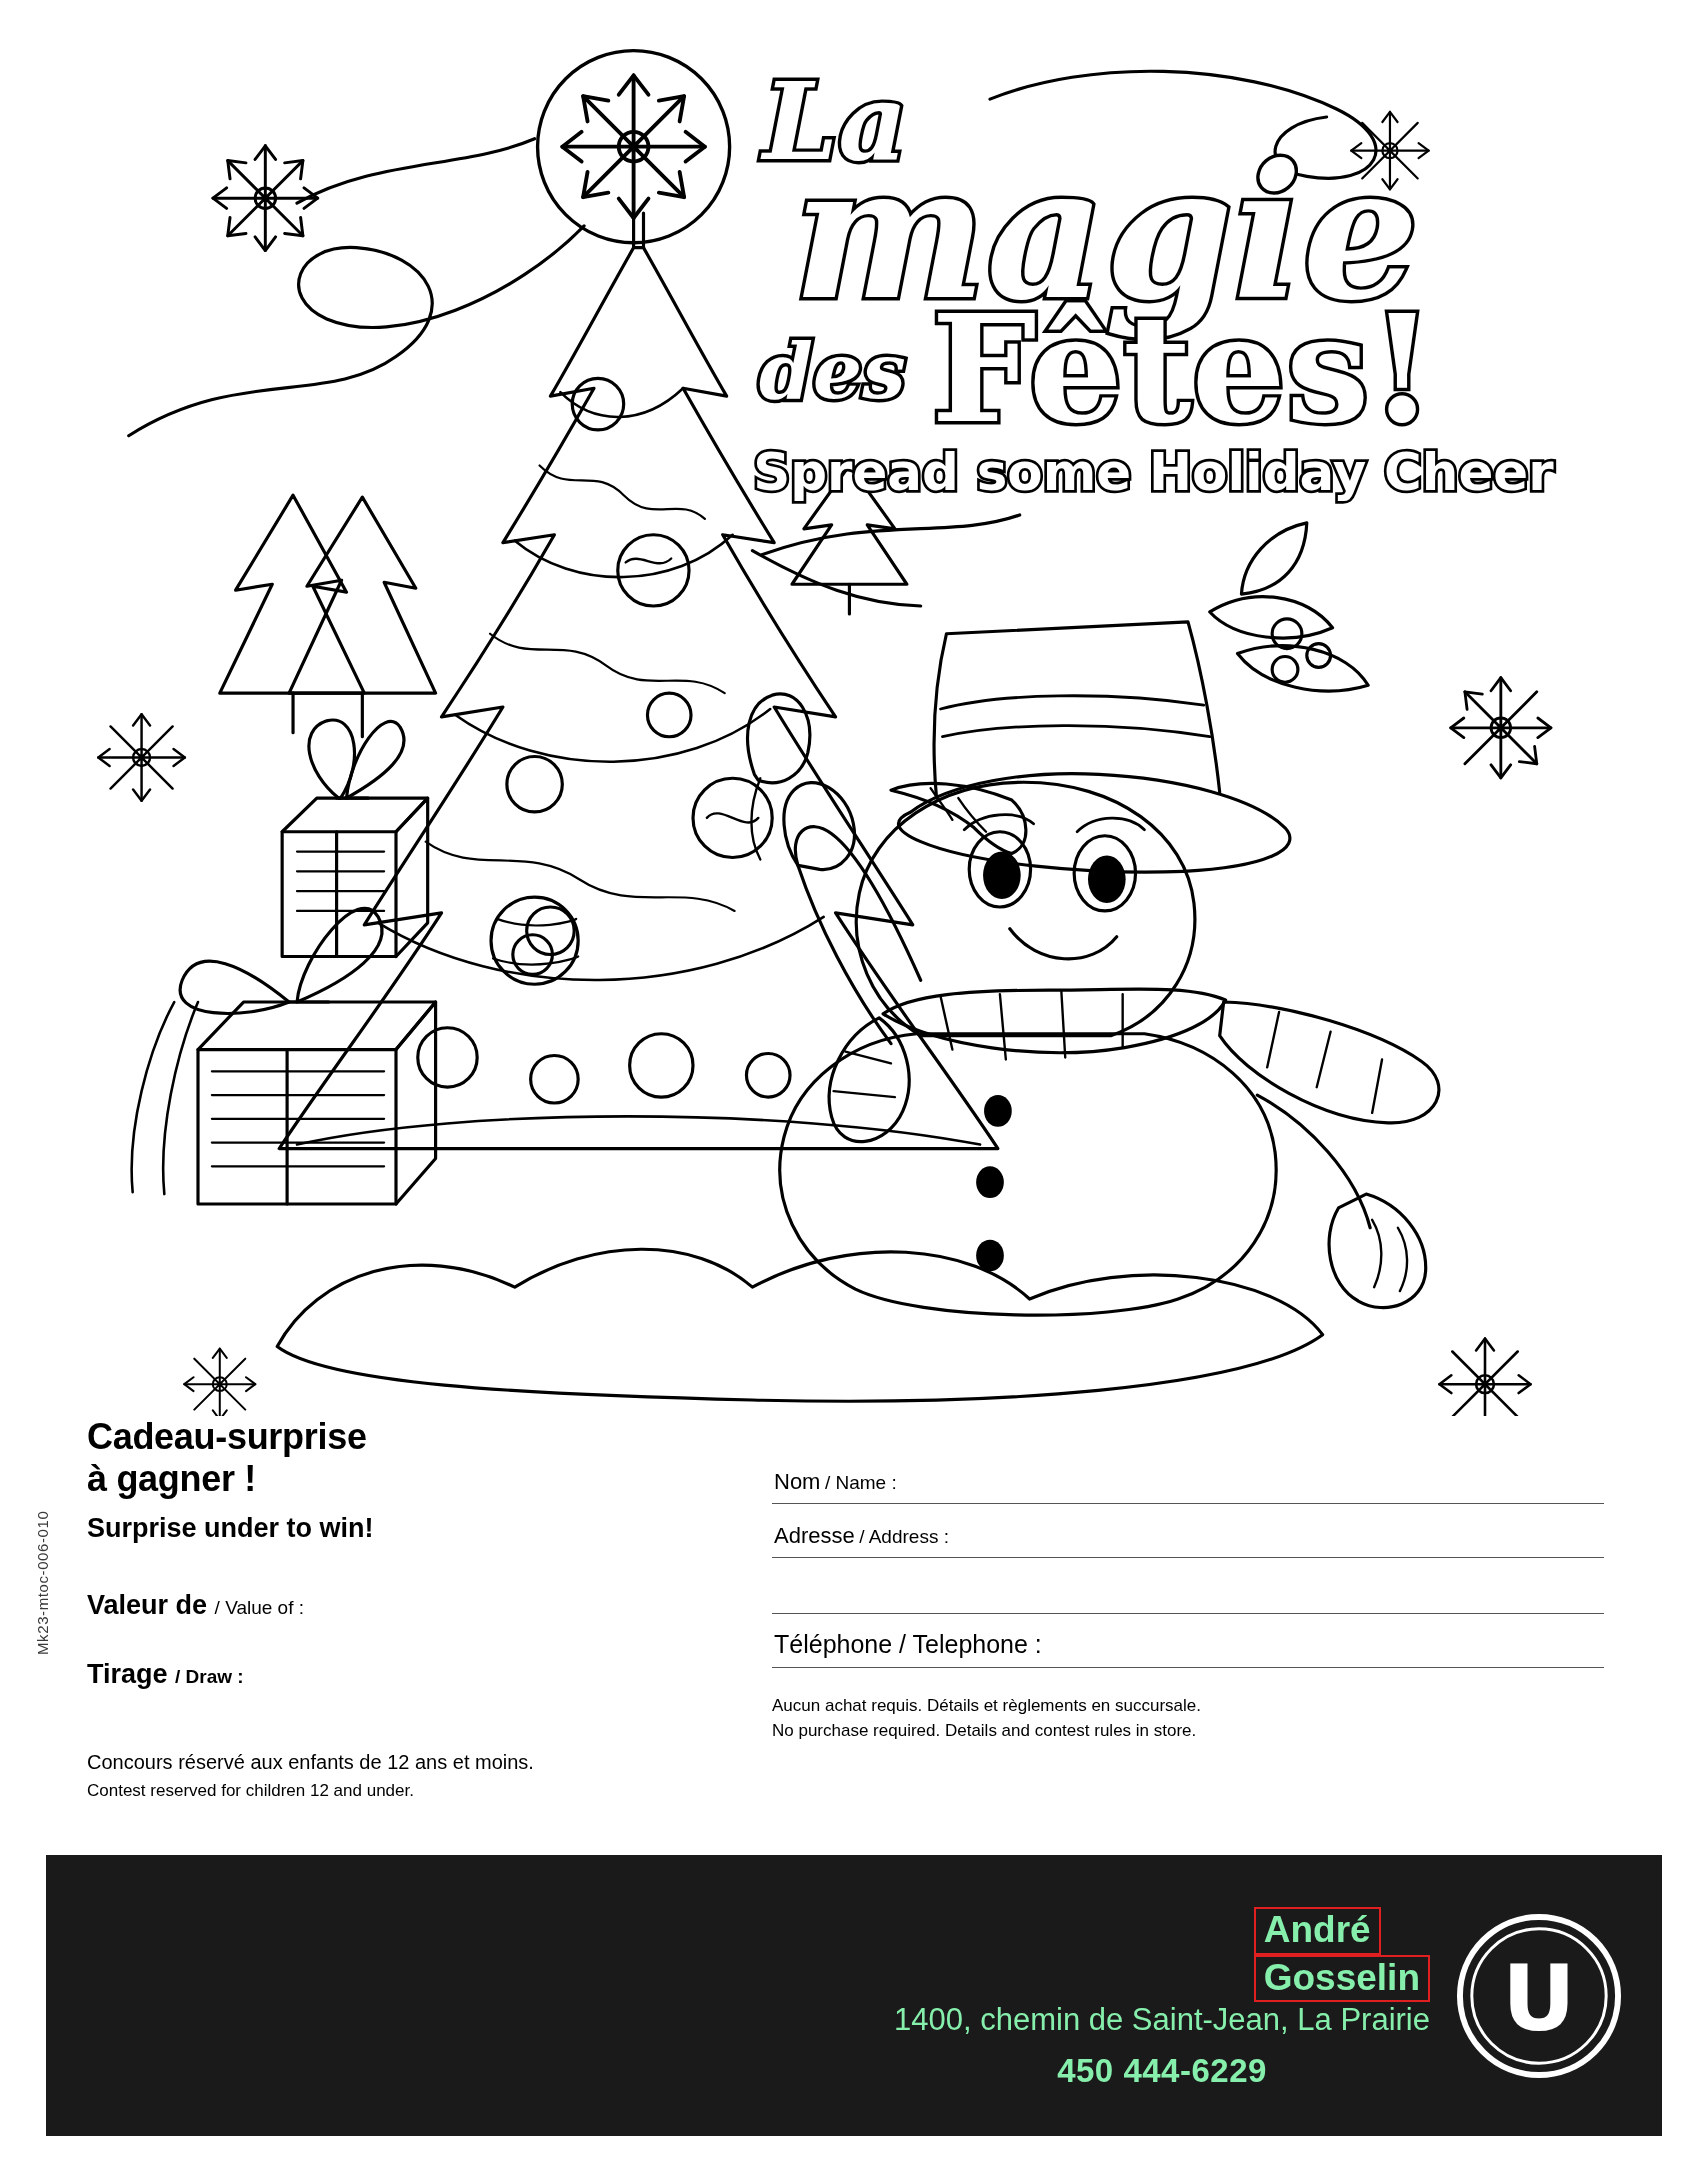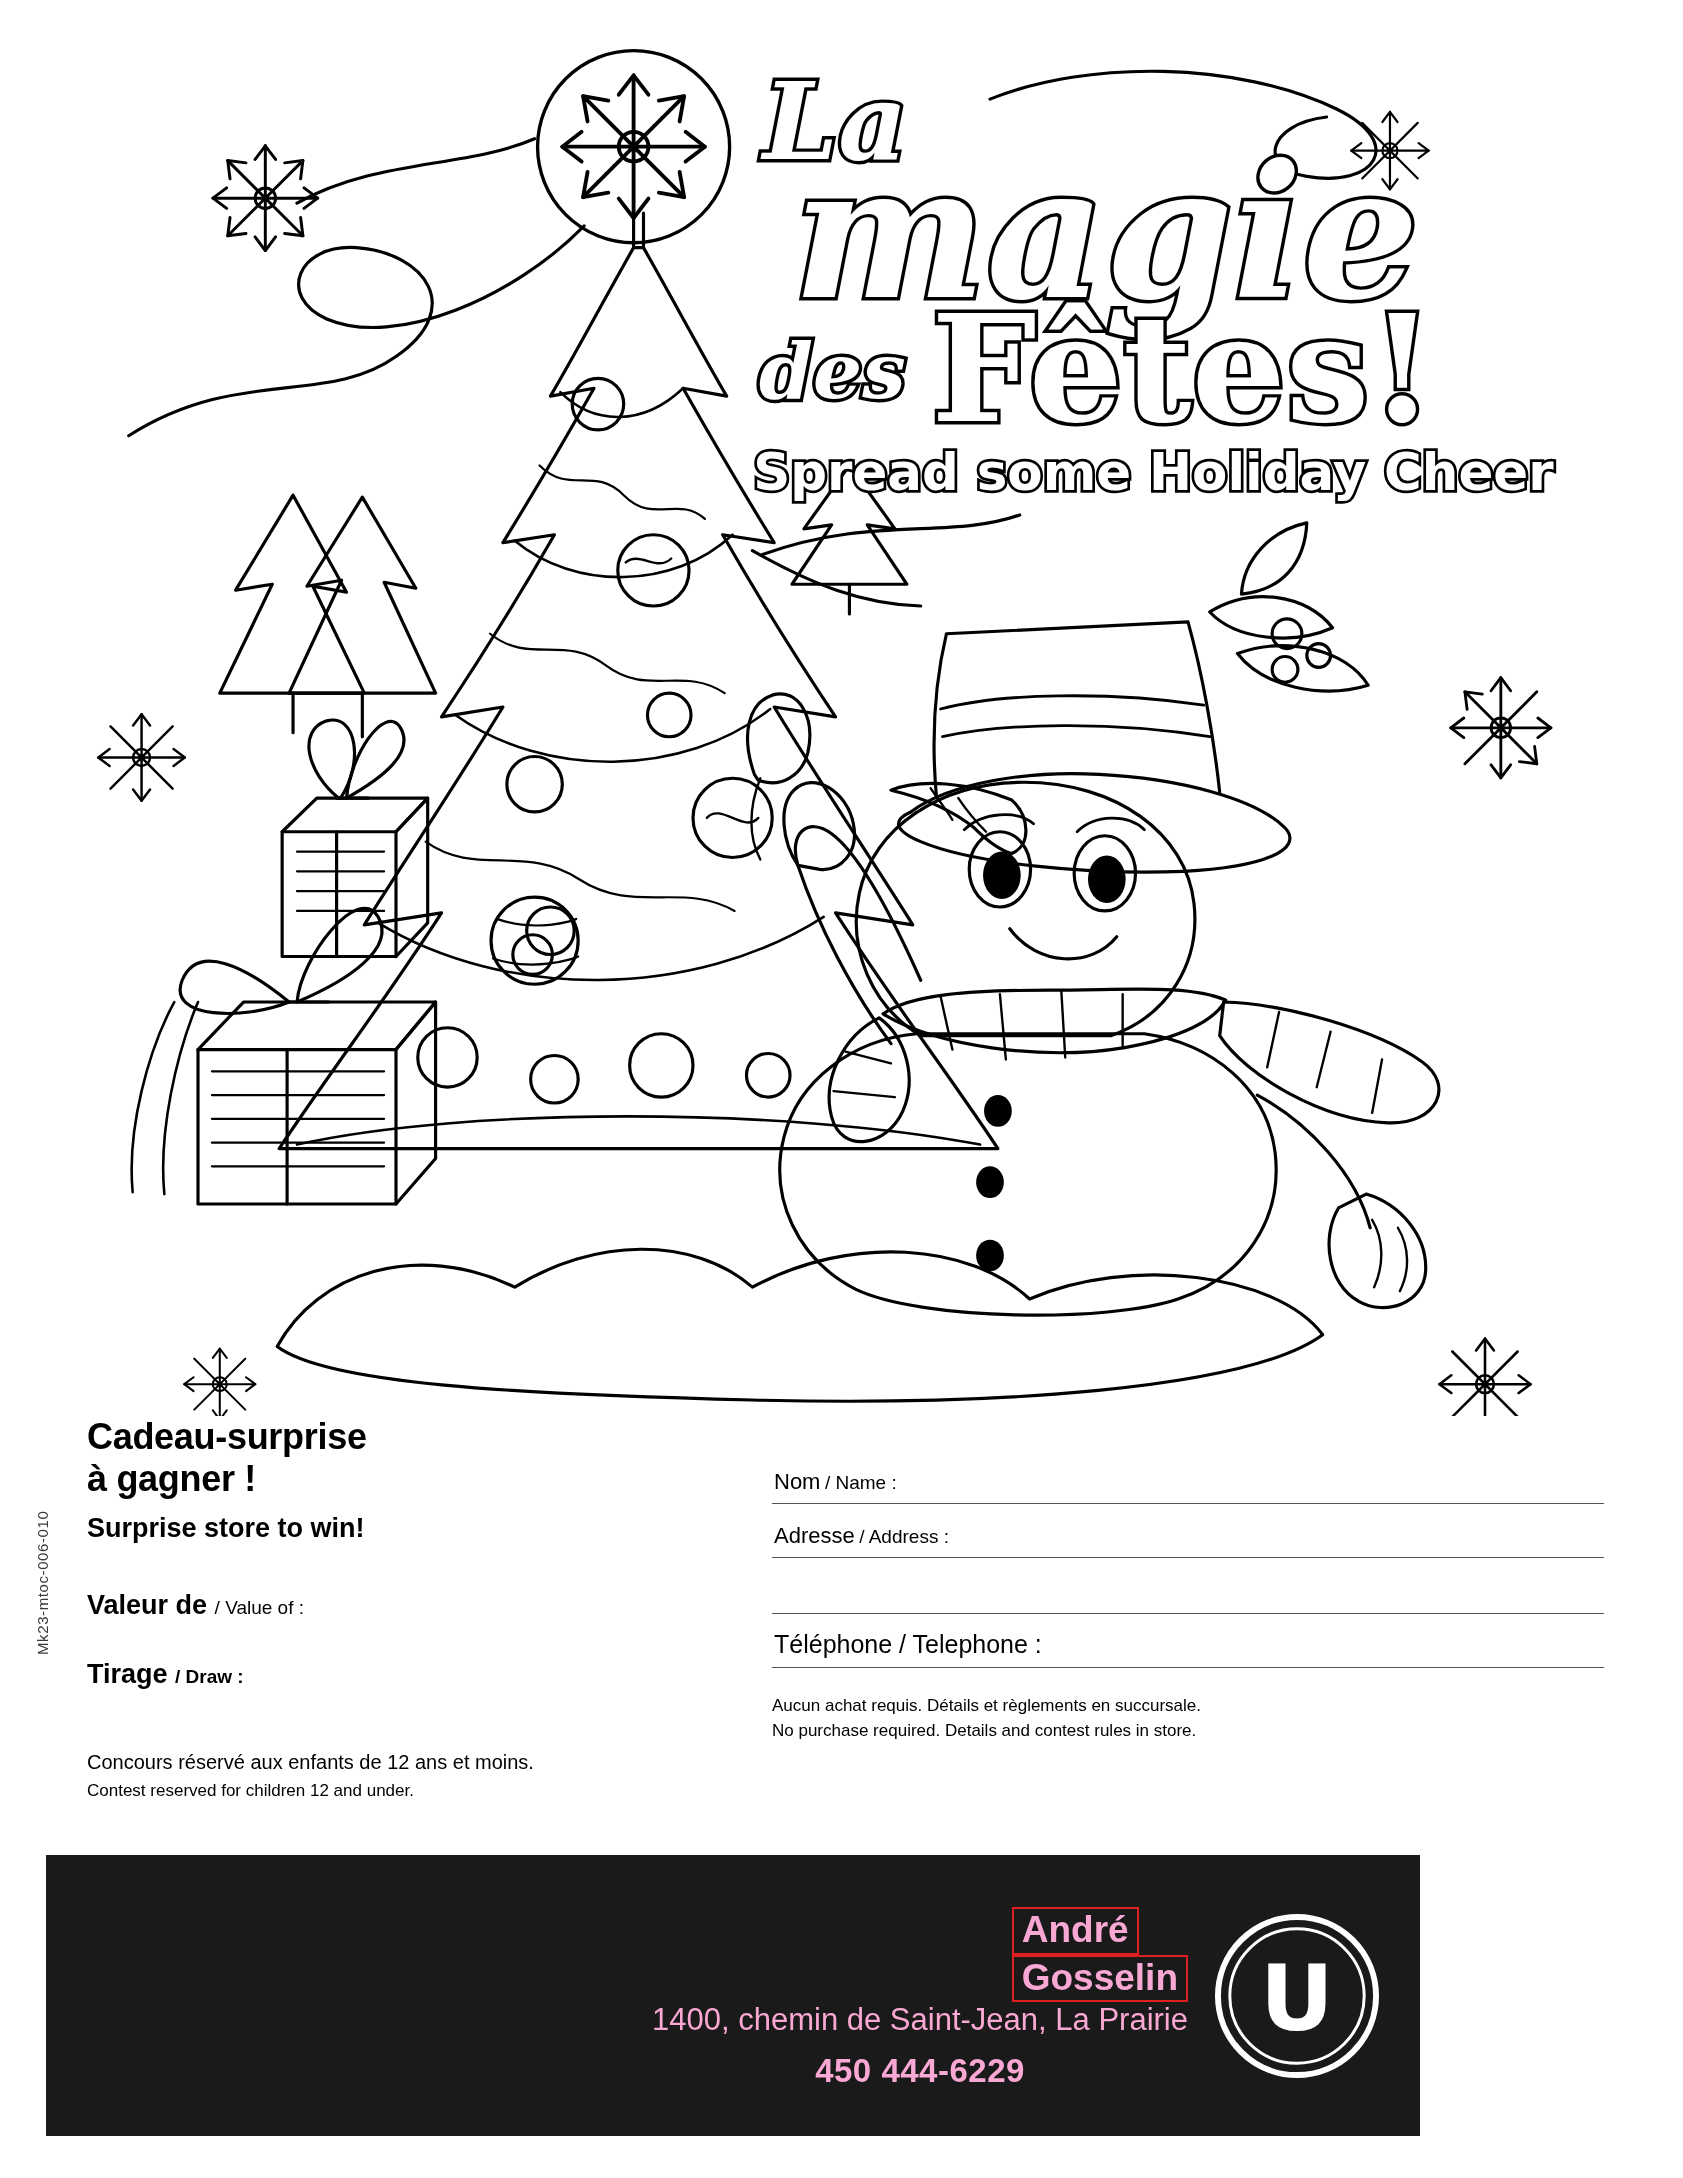--- a/index.html
+++ b/index.html
@@ -131,24 +131,24 @@
     margin-top: 26px;
     font-size: 17px;
     line-height: 1.45;
   }
 
   
   .footer {
     position: absolute;
     left: 46px;
     top: 1855px;
-    width: 1374px;
+    width: 1616px;
     height: 281px;
     background: #1a1a1a;
-    color: #f9a8d4;
+    color: #86efac;
   }
   .footer-inner {
     position: absolute;
     right: 40px;
     top: 0;
     height: 100%;
     display: flex;
     align-items: center;
     gap: 26px;
   }
@@ -457,21 +457,21 @@
       <text class="outl" x="200" y="385" font-size="150">Fêtes!</text>
       <text class="outl2" x="20" y="455" font-size="52">Spread some Holiday Cheer</text>
     </svg>
   </div>
 
   <div class="left-col">
     <div class="prize-title">
       <span>Cadeau-surprise</span><br>
       <span>à gagner !</span>
     </div>
-    <div class="prize-sub">Surprise store to win!</div>
+    <div class="prize-sub">Surprise under to win!</div>
 
     <div class="value-line">
       <span>Valeur de</span>
       <span class="small">/ Value of :</span>
     </div>
 
     <div class="draw-line">
       <span>Tirage</span>
       <span class="small">/ Draw :</span>
     </div>

